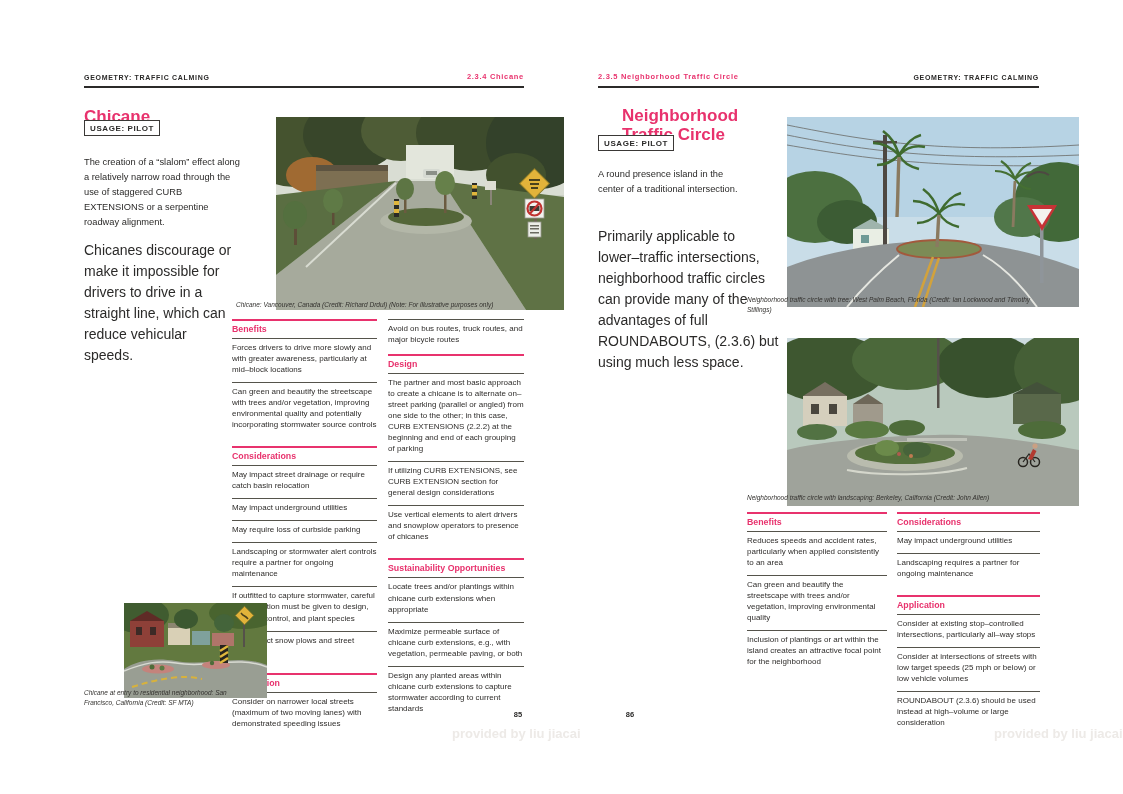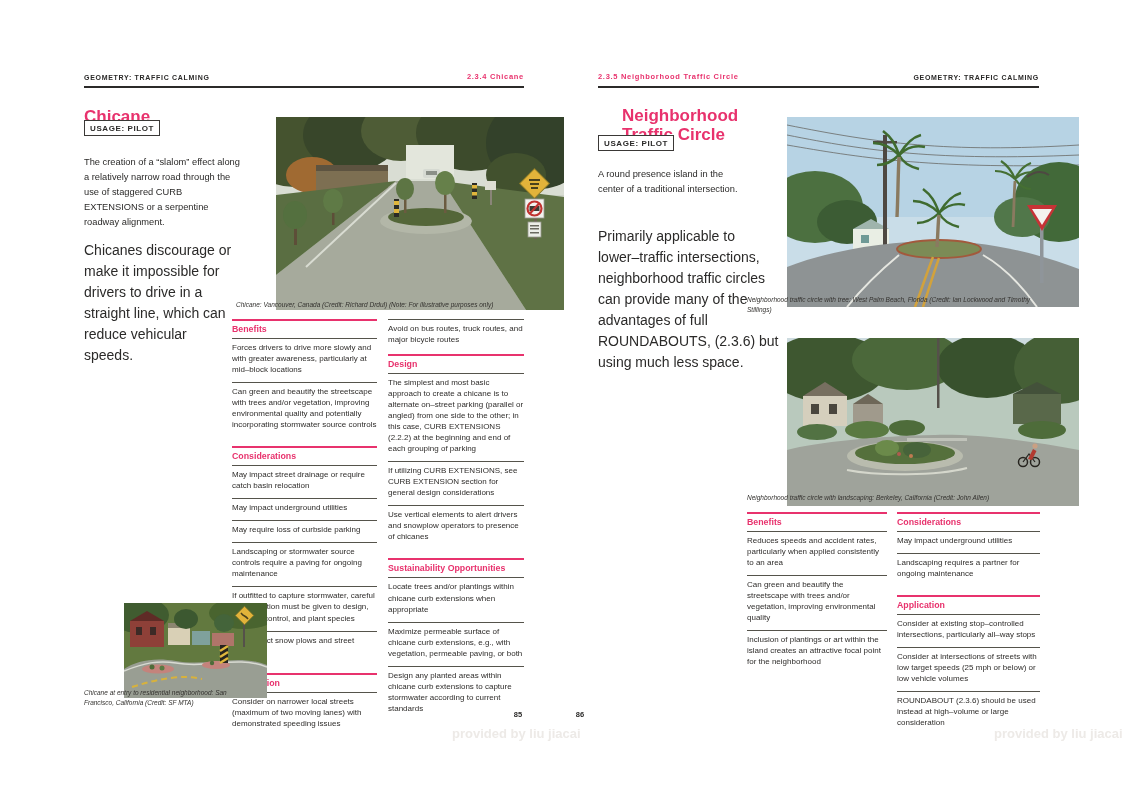--- a/index.html
+++ b/index.html
@@ -51,21 +51,21 @@
   #rp-cols .colA{width:140px;margin-right:10px;}
   #rp-cols .colB{width:143px;}
   .sec{margin-bottom:9px;}
   .sec-head{margin:0;border-top:2px solid #e8326d;color:#e8326d;font-weight:bold;font-size:8.8px;
     padding:3px 0 4px;}
   .item{border-top:1px solid #55534b;font-size:8px;line-height:1.38;padding:3px 0 7px;color:#2f2d2b;}
 
   
   .pagenum{position:absolute;font-size:7.5px;font-weight:bold;color:#2b2a29;width:36px;text-align:center;}
   #pg-left{left:500px;top:710px;}
-  #pg-right{left:562px;top:710px;}
+  #pg-right{left:612px;top:710px;}
   .watermark{position:absolute;font-size:13px;font-weight:bold;color:#edeae7;}
   #wm1{left:452px;top:726px;}
   #wm2{left:994px;top:726px;}
 </style>
 </head>
 <body>
 
 <div id="canvas">
 
   <div id="lp-header" class="page-header">
@@ -138,34 +138,34 @@
       <section class="sec">
         <h4 class="sec-head">Benefits</h4>
         <div class="item">Forces drivers to drive more slowly and with greater awareness, particularly at mid–block locations</div>
         <div class="item">Can green and beautify the streetscape with trees and/or vegetation, improving environmental quality and potentially incorporating stormwater source controls</div>
       </section>
       <section class="sec">
         <h4 class="sec-head">Considerations</h4>
         <div class="item">May impact street drainage or require catch basin relocation</div>
         <div class="item">May impact underground utilities</div>
         <div class="item">May require loss of curbside parking</div>
-        <div class="item">Landscaping or stormwater source controls require a paving for ongoing maintenance</div>
+        <div class="item">Landscaping or stormwater alert controls require a partner for ongoing maintenance</div>
         <div class="item">If outfitted to capture stormwater, careful consideration must be given to design, overflow control, and plant species</div>
         <div class="item">May impact snow plows and street sweepers</div>
       </section>
       <section class="sec">
         <h4 class="sec-head">Application</h4>
         <div class="item">Consider on narrower local streets (maximum of two moving lanes) with demonstrated speeding issues</div>
       </section>
     </div>
     <div class="colB">
       <div class="item">Avoid on bus routes, truck routes, and major bicycle routes</div>
       <section class="sec" style="margin-top:2px;">
         <h4 class="sec-head">Design</h4>
-        <div class="item">The simplest and most basic approach to create a chicane is to alternate on–street parking (parallel or angled) from one side to the other; in this case, CURB EXTENSIONS (2.2.2) at the beginning and end of each grouping of parking</div>
+        <div class="item">The partner and most basic approach to create a chicane is to alternate on–street parking (parallel or angled) from one side to the other; in this case, CURB EXTENSIONS (2.2.2) at the beginning and end of each grouping of parking</div>
         <div class="item">If utilizing CURB EXTENSIONS, see CURB EXTENSION section for general design considerations</div>
         <div class="item">Use vertical elements to alert drivers and snowplow operators to presence of chicanes</div>
       </section>
       <section class="sec">
         <h4 class="sec-head">Sustainability Opportunities</h4>
         <div class="item">Locate trees and/or plantings within chicane curb extensions when appropriate</div>
         <div class="item">Maximize permeable surface of chicane curb extensions, e.g., with vegetation, permeable paving, or both</div>
         <div class="item">Design any planted areas within chicane curb extensions to capture stormwater according to current standards</div>
       </section>
     </div>

